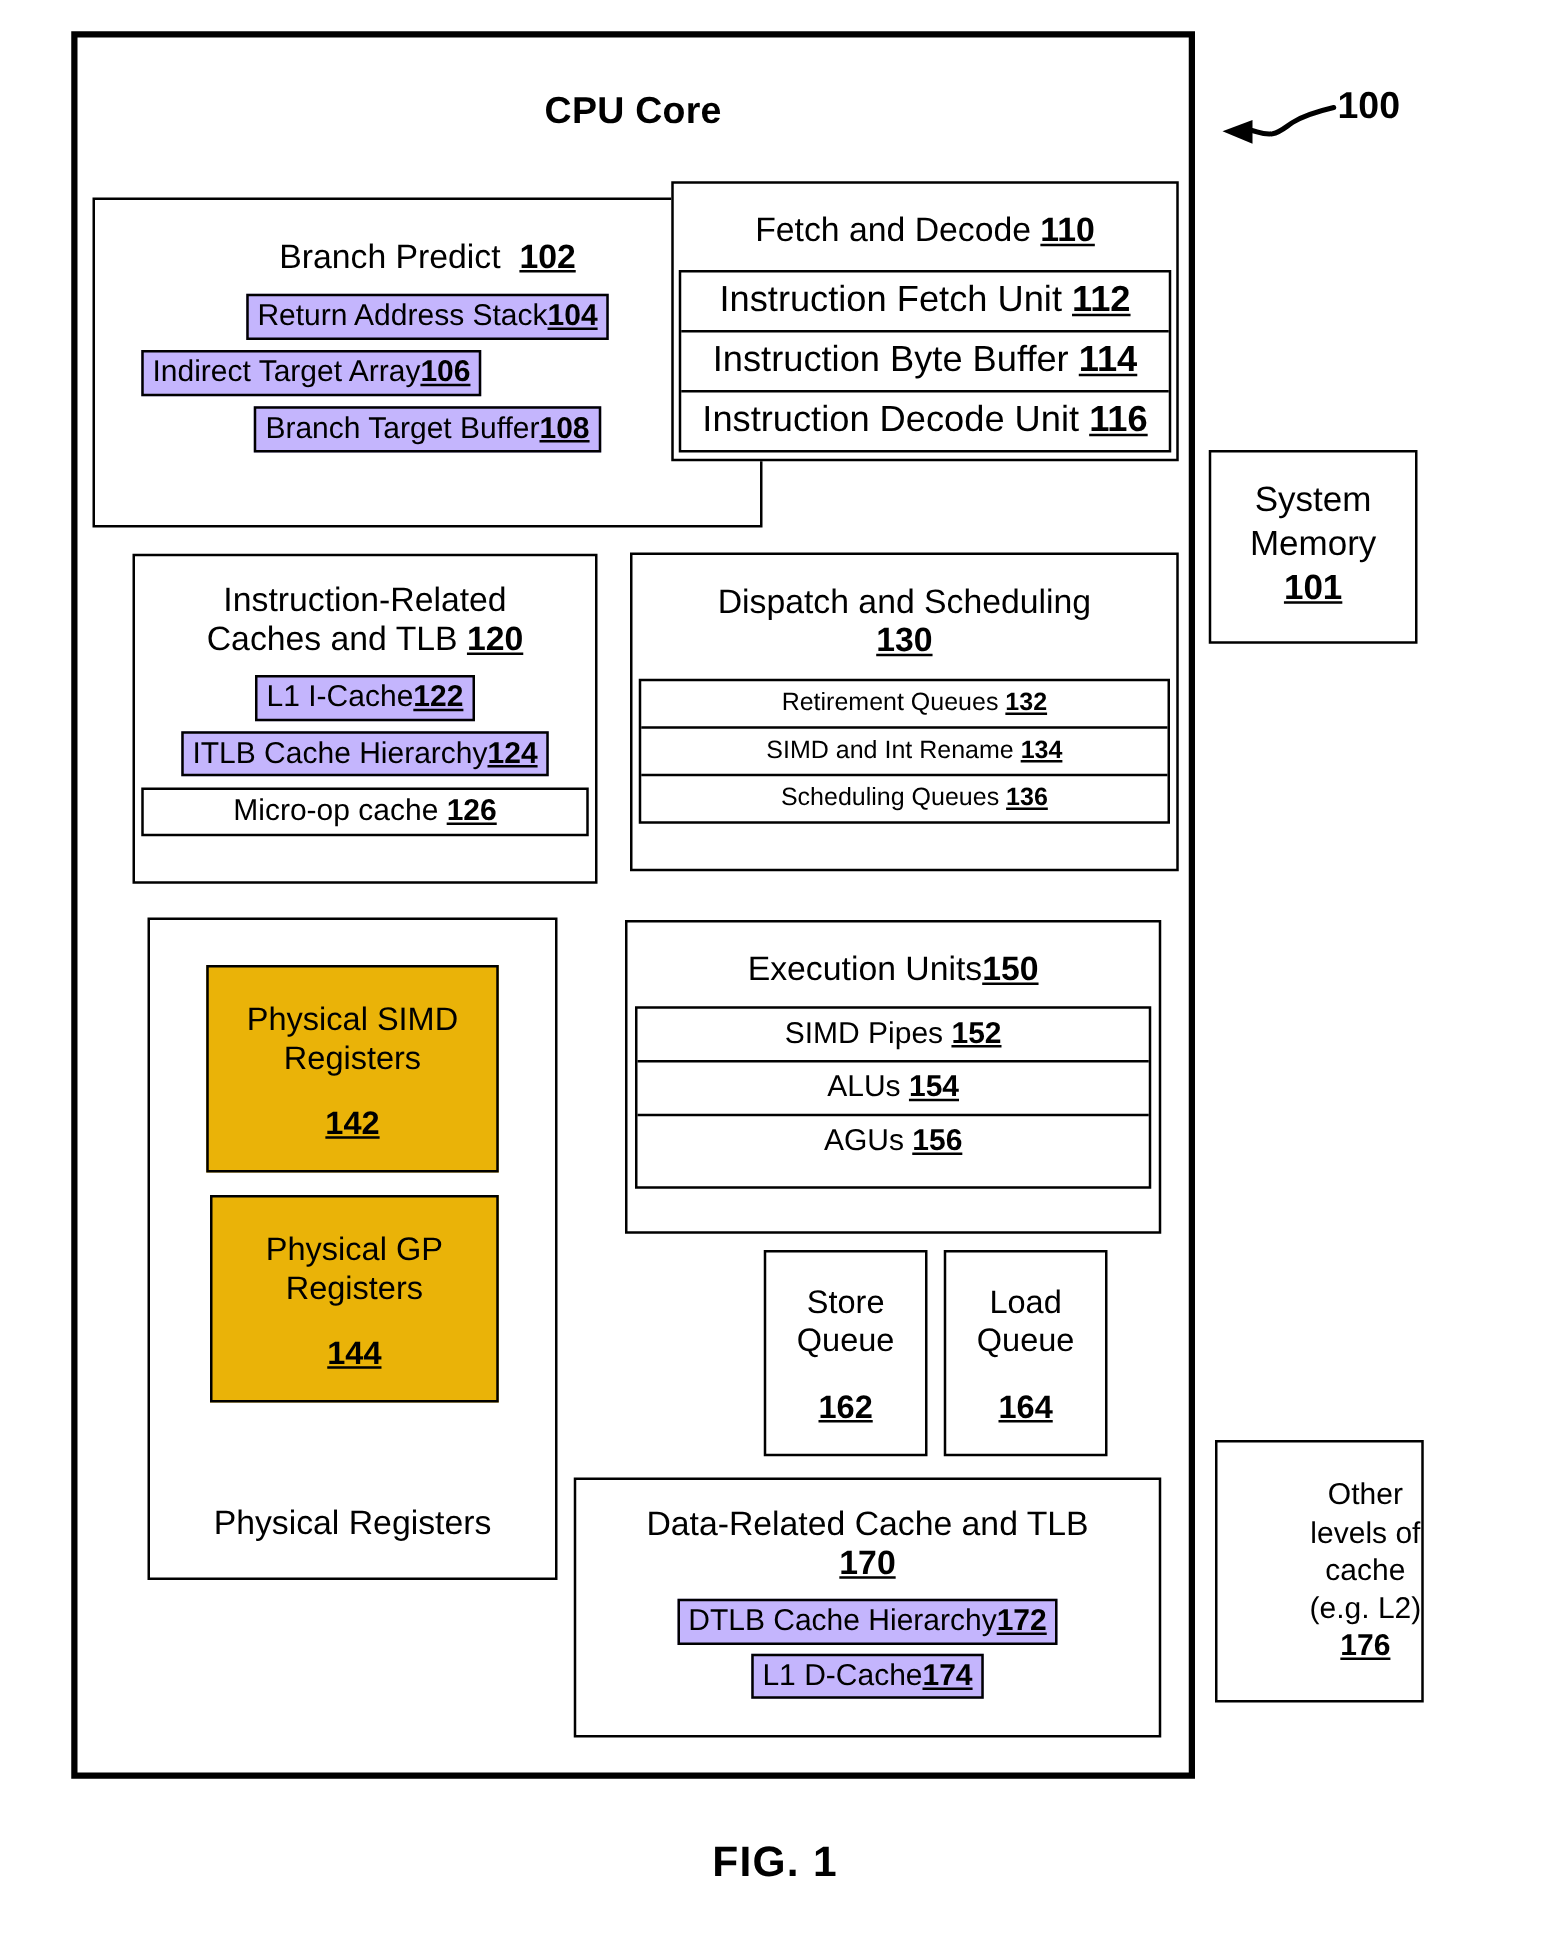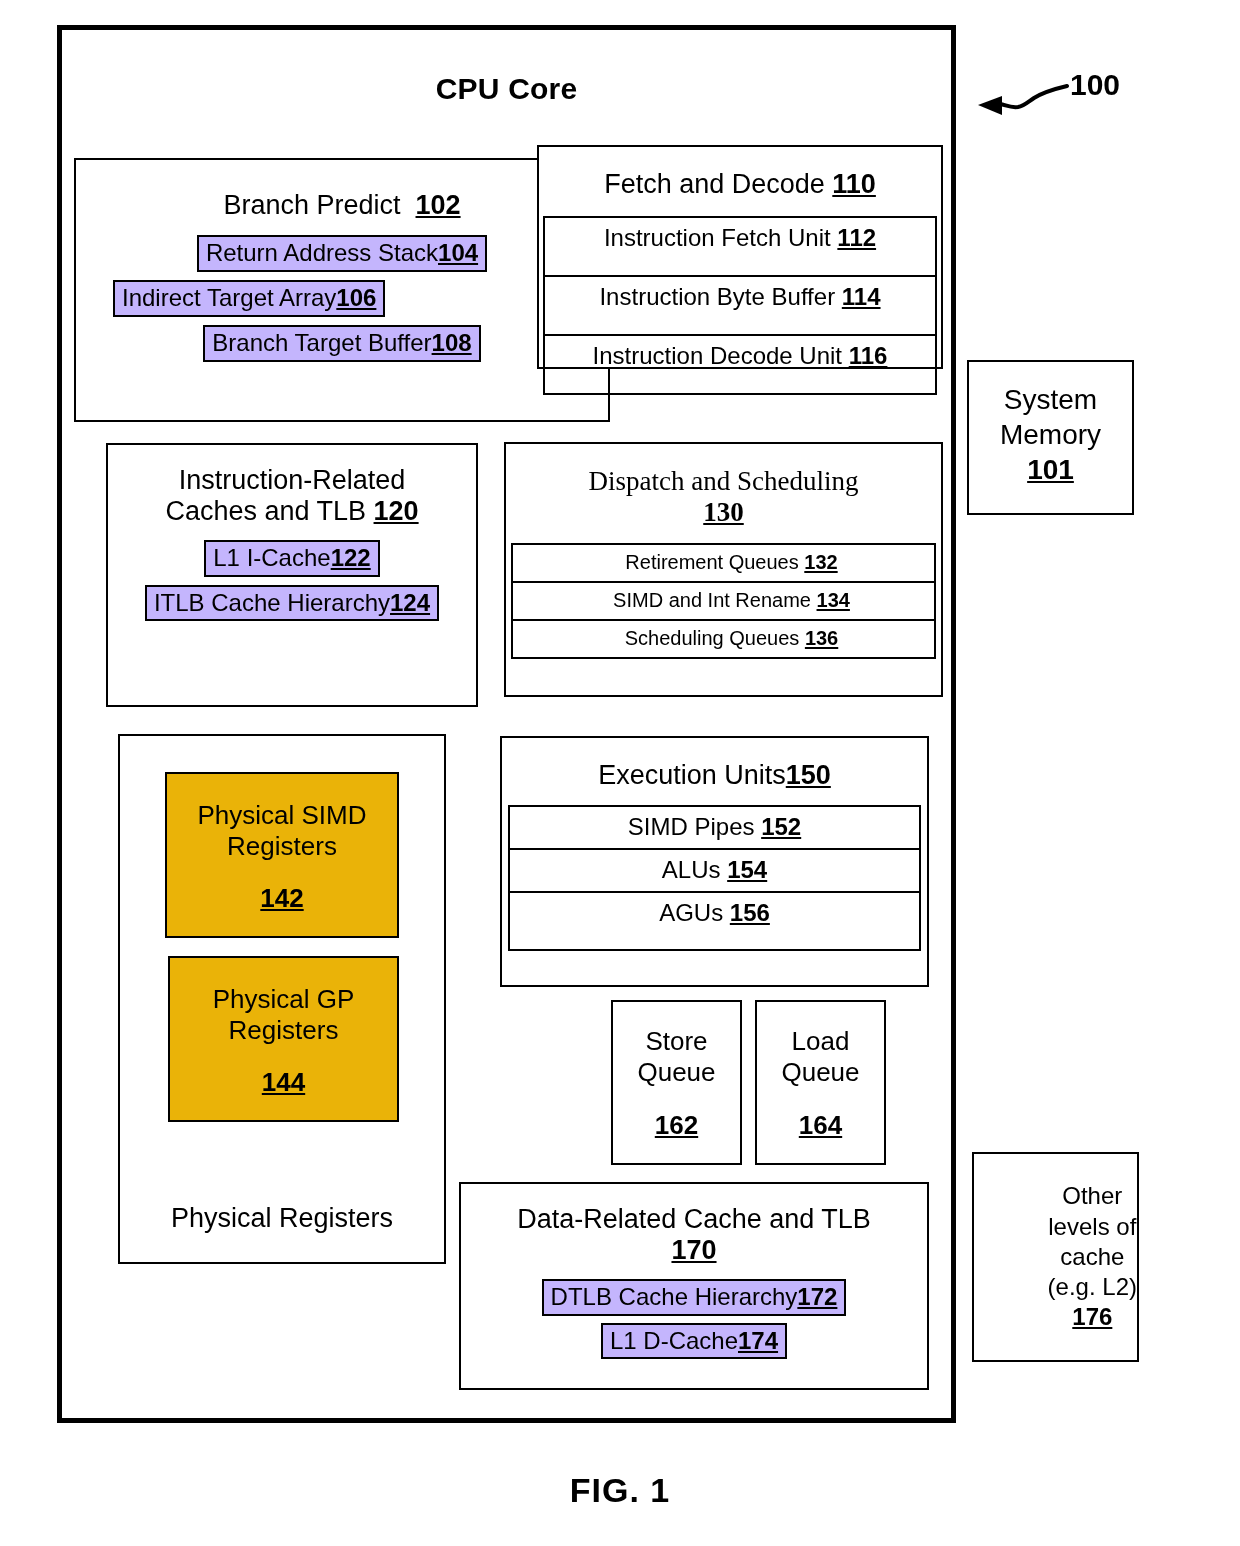--- a/index.html
+++ b/index.html
@@ -82,22 +82,22 @@
     left: 537px; top: 145px;
     width: 406px; height: 224px;
   }
   #fetch-decode .block-title { margin-top: 22px; }
   #fd-list {
     margin: 16px 4px 0 4px;
     border: 2px solid #000;
   }
   #fd-list .row {
     text-align: center;
-    font-size: 24px;
-    padding: 6px 4px 23px 4px;
+    font-size: 29px;
+    padding: 6px 4px 7px 4px;
     border-bottom: 2px solid #000;
     white-space: nowrap;
   }
   #fd-list .row:last-child { border-bottom: none; }
 
   
   #system-memory {
     left: 967px; top: 360px;
     width: 167px; height: 155px;
     display: flex; align-items: center; justify-content: center;
@@ -131,21 +131,21 @@
     border: 2px solid #000;
     padding: 3px 7px 4px 7px;
     white-space: nowrap;
   }
 
   
   #dispatch-block {
     left: 504px; top: 442px;
     width: 439px; height: 255px;
   }
-  #dispatch-block .block-title { margin-top: 22px; font-family: Liberation Serif, serif; }
+  #dispatch-block .block-title { margin-top: 22px; }
   #ds-list {
     margin: 14px 5px 0 5px;
     border: 2px solid #000;
   }
   #ds-list .row {
     text-align: center;
     font-size: 20px;
     padding: 6px 4px 7px 20px;
     border-bottom: 2px solid #000;
     white-space: nowrap;
@@ -310,20 +310,24 @@
     <span>Caches and TLB</span>
     <span class="ref">120</span>
   </div>
   <div class="sub sub-fit" id="ic-122">
     <span>L1 I-Cache</span>
     <span class="ref">122</span>
   </div>
   <div class="sub sub-fit" id="ic-124">
     <span>ITLB Cache Hierarchy</span>
     <span class="ref">124</span>
+  </div>
+  <div id="ic-126">
+    <span>Micro-op cache</span>
+    <span class="ref">126</span>
   </div>
 </div>
 
 <div class="abs block" id="dispatch-block">
   <div class="block-title">
     <span>Dispatch and Scheduling</span><br>
     <span class="ref">130</span>
   </div>
   <div id="ds-list">
     <div class="row">

